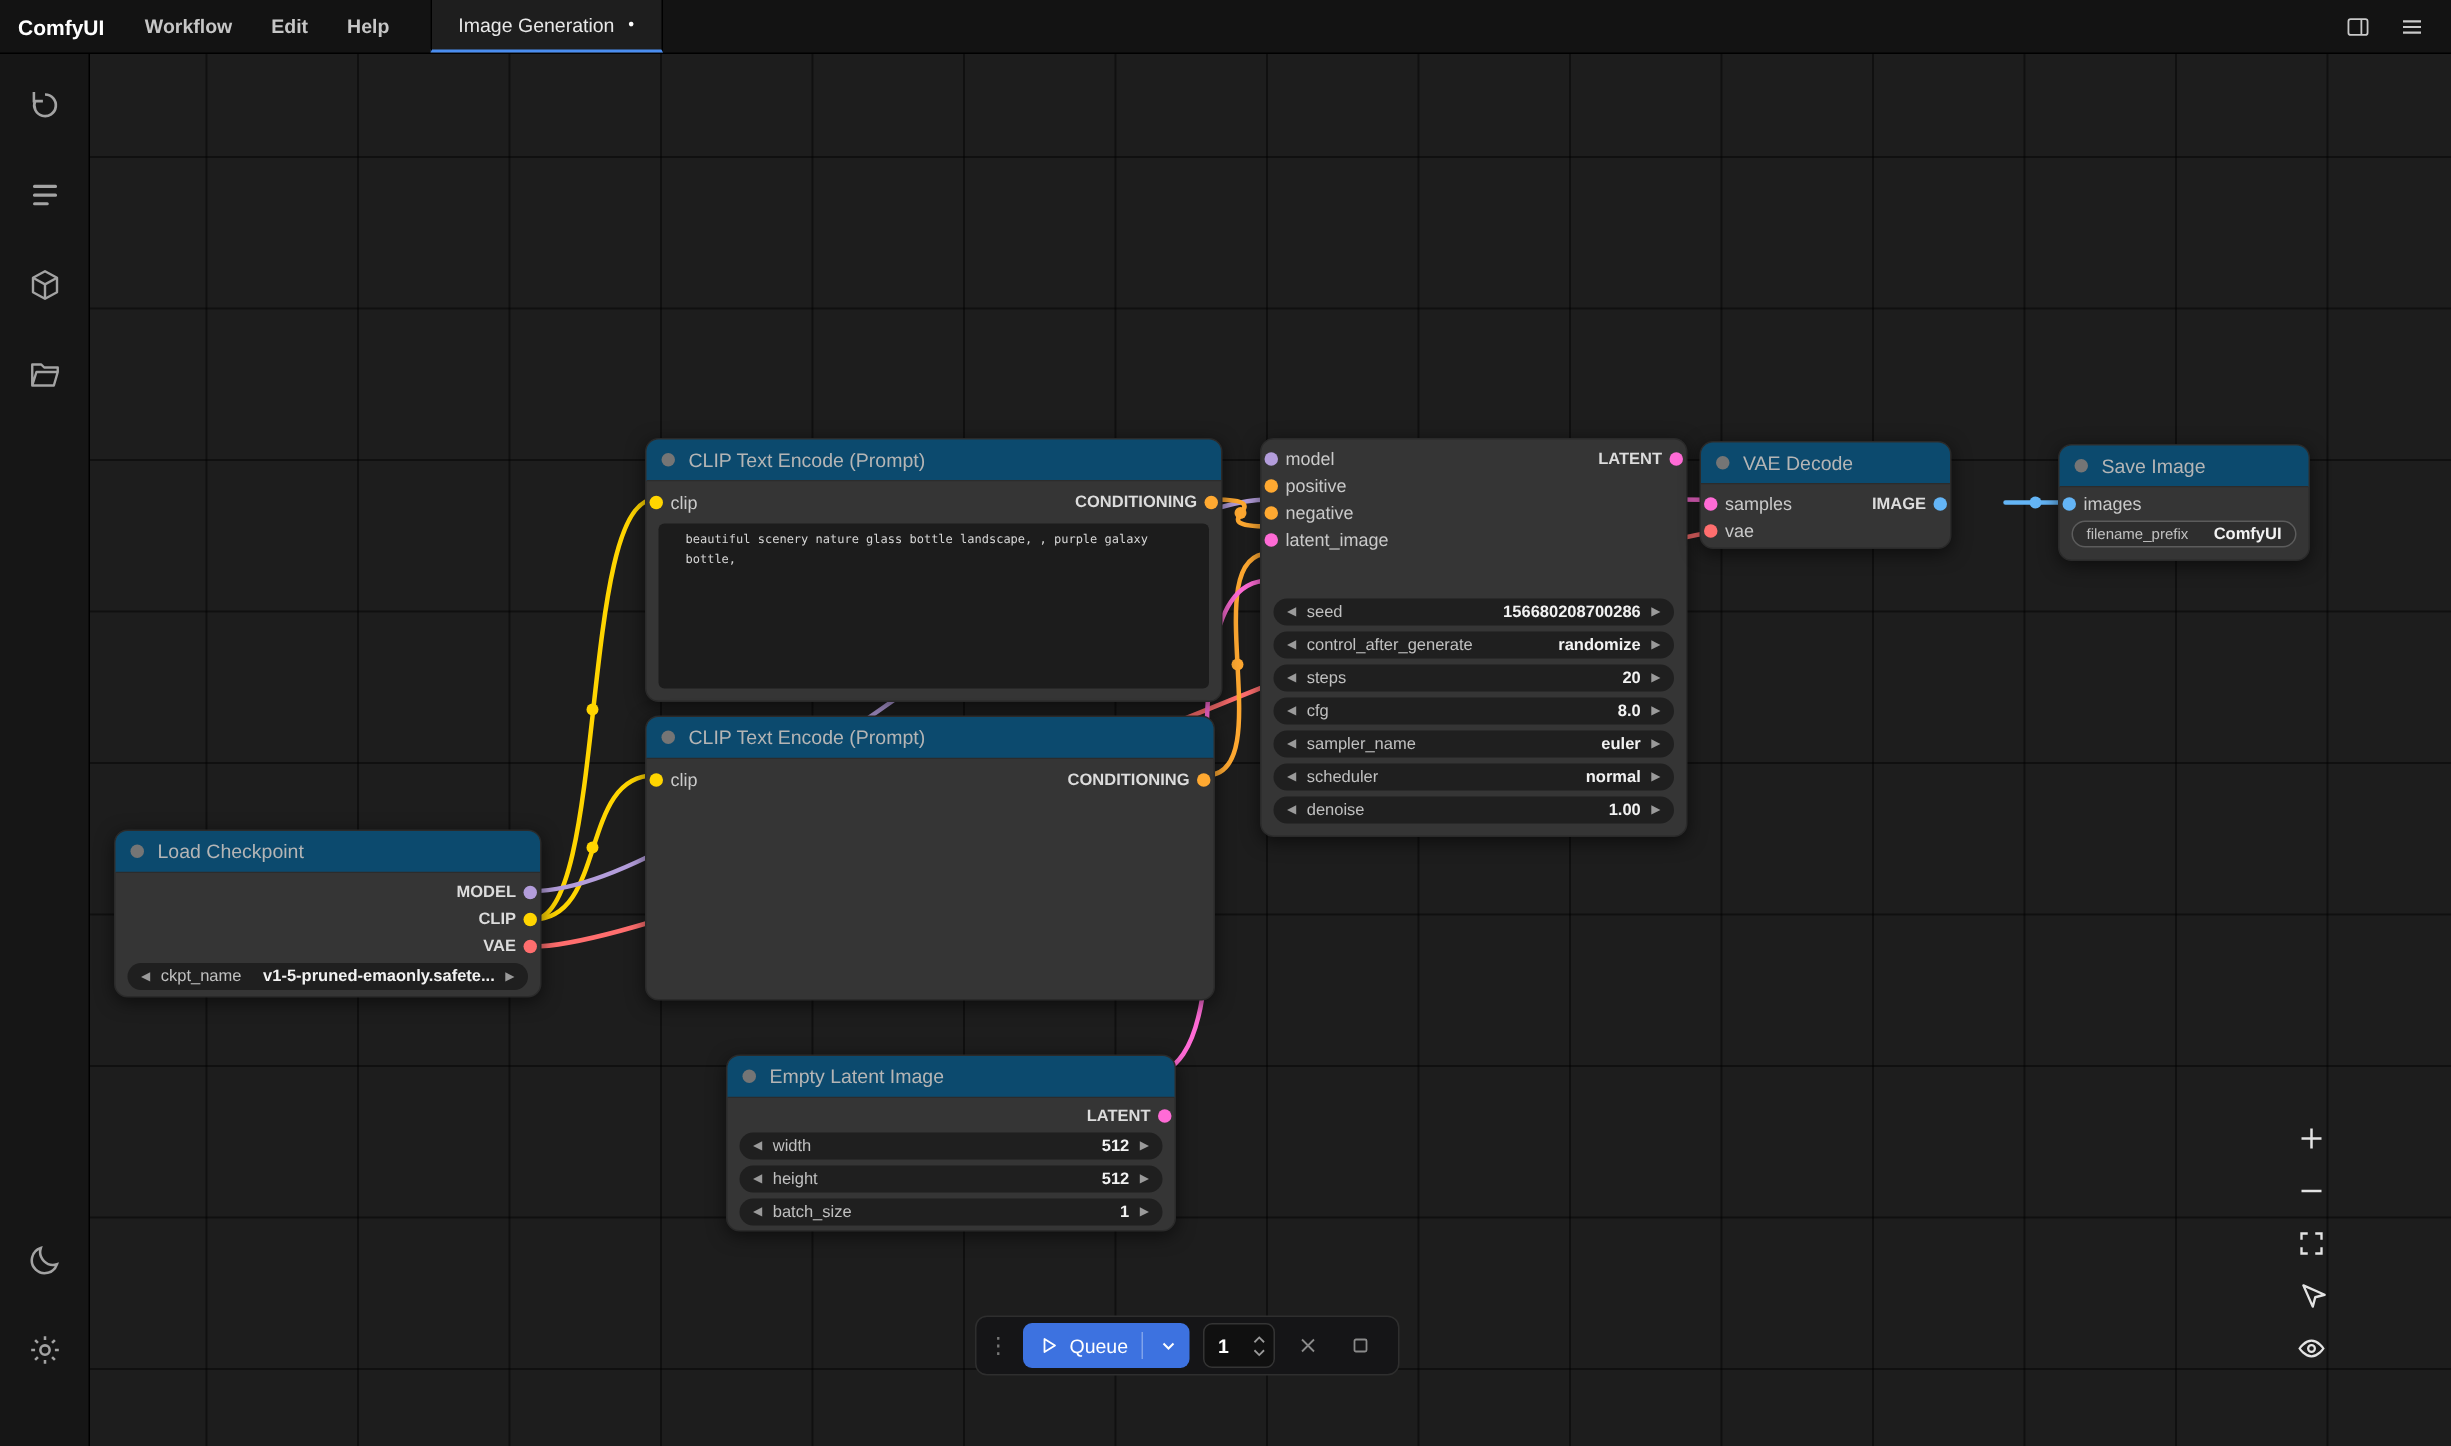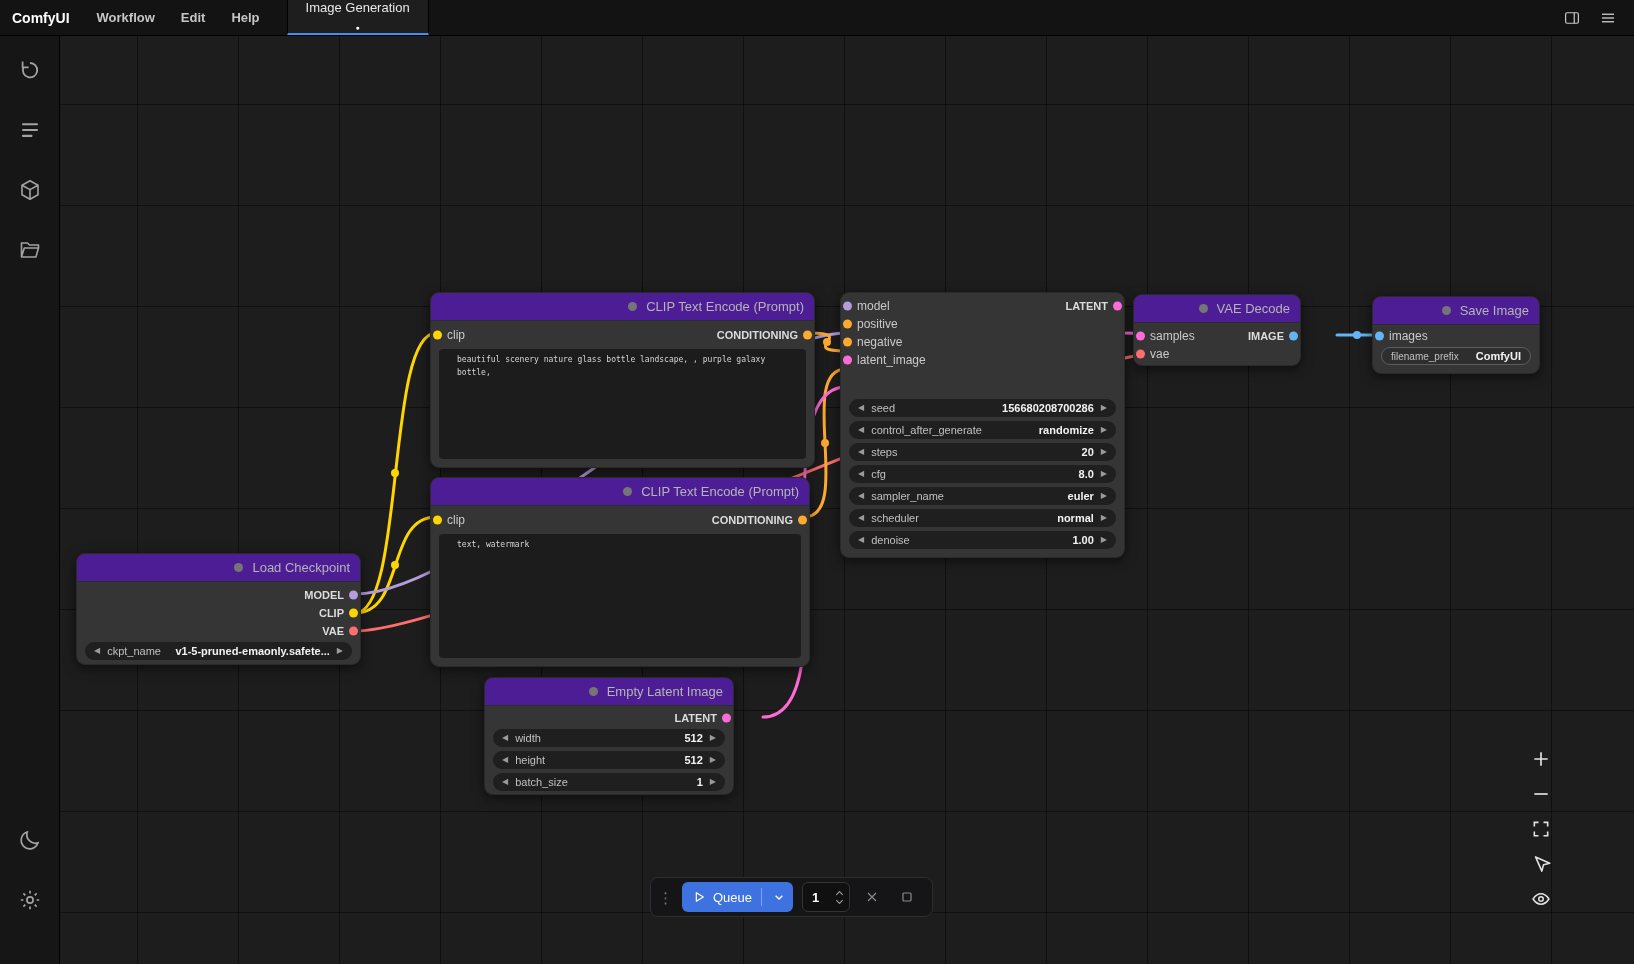--- a/index.html
+++ b/index.html
@@ -6,21 +6,21 @@
   html,body{width:1634px;height:964px;overflow:hidden;background:#1e1e1e;
     font-family:"Liberation Sans",sans-serif;-webkit-font-smoothing:antialiased;}
 
   
   .topbar{position:fixed;top:0;left:0;width:1634px;height:36px;background:#131313;
     display:flex;align-items:stretch;z-index:50;border-bottom:1px solid #000;}
   .logo{color:#fff;font-weight:bold;font-size:14px;display:flex;align-items:center;padding:0 14px 0 12px;}
   .menu-item{color:#c6c6c6;font-size:13px;display:flex;align-items:center;padding:0 13px;cursor:pointer;font-weight:bold;}
   .tab{margin-left:14px;display:flex;align-items:center;gap:9px;padding:0 18px;background:#1e1e1e;
     border-left:1px solid #000;border-right:1px solid #000;border-bottom:2px solid #4a8df0;
-    color:#e8e8e8;font-size:13px;flex-direction:column;}
+    color:#e8e8e8;font-size:13px;}
   .tab .tdot{color:#fff;font-size:7px;line-height:1;}
   .topbar-right{margin-left:auto;display:flex;align-items:center;gap:8px;padding-right:12px;}
   .icon-btn{width:28px;height:28px;display:flex;align-items:center;justify-content:center;color:#c9c9c9;cursor:pointer;}
   .icon-btn svg{width:18px;height:18px;}
 
   
   .sidebar{position:fixed;top:36px;left:0;width:60px;height:928px;background:#161616;border-right:1px solid #000;
     display:flex;flex-direction:column;align-items:center;padding:12px 0 42px 0;z-index:40;}
   .side-btn{width:44px;height:44px;margin-bottom:16px;display:flex;align-items:center;justify-content:center;
     color:#a3a3a3;border-radius:8px;cursor:pointer;flex:none;}
@@ -30,22 +30,22 @@
   
   .canvas{position:fixed;top:36px;left:60px;width:1574px;height:928px;background-color:#1d1d1d;
     background-image:linear-gradient(rgba(0,0,0,0.45) 1px,transparent 1px),
                      linear-gradient(90deg,rgba(0,0,0,0.45) 1px,transparent 1px);
     background-size:101px 101px;background-position:-24px -33px;overflow:hidden;}
   .wires{position:absolute;inset:0;z-index:1;}
 
   
   .node{position:absolute;background:#353535;border:1px solid #2a2a2a;border-radius:9px;
     box-shadow:0 3px 12px rgba(0,0,0,0.55);z-index:5;color:#ccc;font-size:12px;}
-  .node-header{height:28px;background:#4c1d95;border-radius:8px 8px 0 0;display:flex;align-items:center;
-    padding:0 10px;gap:9px;border-bottom:1px solid #2c2c2c;cursor:move;justify-content:flex-end;}
+  .node-header{height:28px;background:#0c4a6e;border-radius:8px 8px 0 0;display:flex;align-items:center;
+    padding:0 10px;gap:9px;border-bottom:1px solid #2c2c2c;cursor:move;}
   .collapse-dot{width:9px;height:9px;border-radius:50%;background:#757575;flex:none;}
   .node-title{color:#b5b5b5;font-size:13px;white-space:nowrap;overflow:hidden;}
   .row{position:relative;height:18px;}
   .dot{width:9px;height:9px;border-radius:50%;position:absolute;top:50%;transform:translateY(-50%);cursor:crosshair;}
   .dot.in{left:2px;}
   .dot.out{right:2px;}
   .in-label{position:absolute;left:16px;top:50%;transform:translateY(-50%);color:#c9c9c9;font-size:12px;}
   .out-label{position:absolute;right:16px;top:50%;transform:translateY(-50%);color:#dcdcdc;font-size:11px;font-weight:bold;}
   .c-model{background:#b39ddb;}.c-clip{background:#ffd500;}.c-vae{background:#ff6e6e;}
   .c-cond{background:#ffa931;}.c-latent{background:#ff6bd6;}.c-image{background:#64b5f6;}
@@ -195,21 +195,20 @@
     <div class="node-header">
       <span class="collapse-dot"></span>
       <span class="node-title">CLIP Text Encode (Prompt)</span>
     </div>
     <div class="row" style="margin-top:5px;">
       <span class="dot in c-clip"></span>
       <span class="in-label">clip</span>
       <span class="out-label">CONDITIONING</span>
       <span class="dot out c-cond"></span>
     </div>
-    <div class="prompt" style="top:56px;">text, watermark</div>
   </div>
 
   <div class="node" style="left:16px;top:517px;width:285px;height:112px;">
     <div class="node-header">
       <span class="collapse-dot"></span>
       <span class="node-title">Load Checkpoint</span>
     </div>
     <div class="row" style="margin-top:4px;">
       <span class="out-label">MODEL</span>
       <span class="dot out c-model"></span>
@@ -223,21 +222,21 @@
       <span class="dot out c-vae"></span>
     </div>
     <div class="widget" style="top:88px;">
       <span class="warrow">◀</span>
       <span class="wname">ckpt_name</span>
       <span class="wvalue">v1-5-pruned-emaonly.safete...</span>
       <span class="warrow">▶</span>
     </div>
   </div>
 
-  <div class="node" style="left:424px;top:641px;width:250px;height:118px;">
+  <div class="node" style="left:424px;top:667px;width:300px;height:118px;">
     <div class="node-header">
       <span class="collapse-dot"></span>
       <span class="node-title">Empty Latent Image</span>
     </div>
     <div class="row" style="margin-top:3px;">
       <span class="out-label">LATENT</span>
       <span class="dot out c-latent"></span>
     </div>
     <div class="widget" style="top:51px;">
       <span class="warrow">◀</span>

